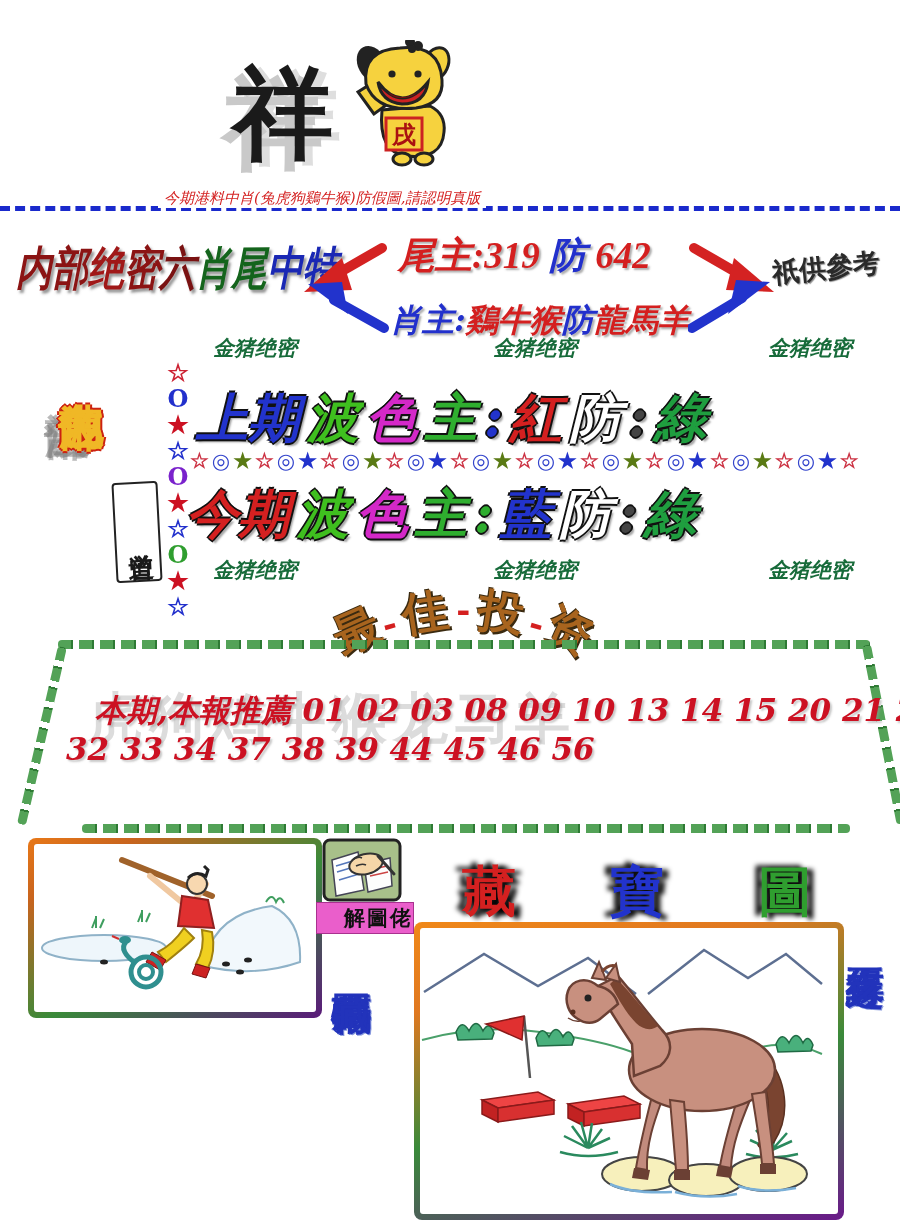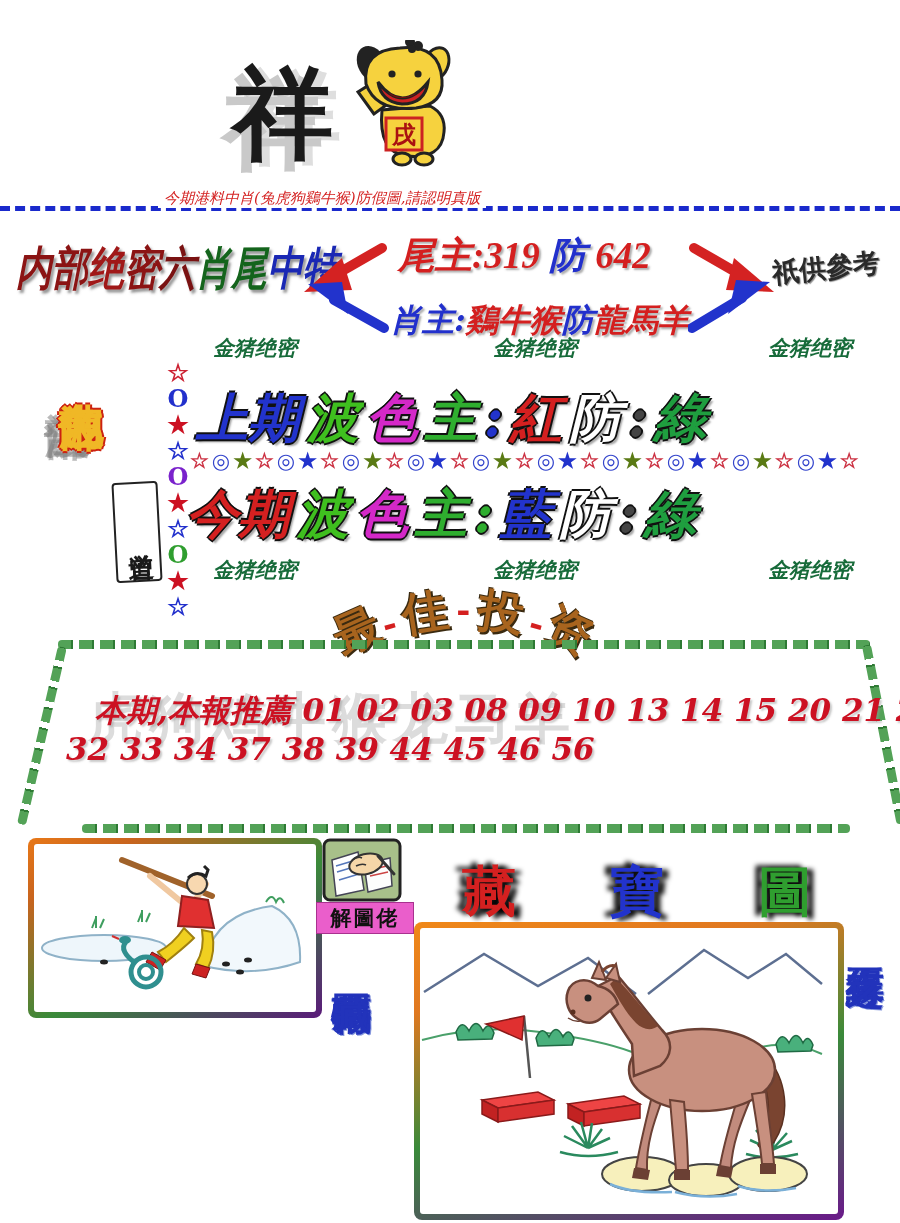--- a/index.html
+++ b/index.html
@@ -190,21 +190,21 @@
   <svg class="abs" style="left:322px;top:838px;" width="82" height="68" viewBox="0 0 82 68">
     <rect x="2" y="2" width="76" height="60" rx="6" fill="#a8c08a" stroke="#222" stroke-width="3"></rect>
     <polygon points="10,22 36,14 42,52 14,58" fill="#ffffff" stroke="#445" stroke-width="1.5"></polygon>
     <path d="M14,28 L34,22 M15,34 L35,28 M17,42 L37,36" stroke="#5577bb" stroke-width="1.5"></path>
     <polygon points="42,26 68,20 70,48 46,54" fill="#fdfdfd" stroke="#445" stroke-width="1.5"></polygon>
     <path d="M47,32 L65,28 M48,38 L66,34" stroke="#cc4444" stroke-width="1.5"></path>
     <ellipse cx="44" cy="26" rx="17" ry="10" transform="rotate(-14 44 26)" fill="#f5d6a8" stroke="#333" stroke-width="2"></ellipse>
     <path d="M56,18 L72,36" stroke="#333" stroke-width="3" stroke-linecap="round"></path>
     <path d="M30,22 q6,-4 10,-2 M34,28 q6,-3 10,-1" stroke="#333" stroke-width="1.5" fill="none"></path>
   </svg>
-  <div class="abs decoder-banner" style="left:316px;top:902px;width:96px;height:30px;">解圖佬</div>
+  <div class="abs decoder-banner" style="left:316px;top:902px;width:96px;height:30px;text-align:right;">解圖佬</div>
 
   <div class="abs treasure" style="left:462px;top:856px;">
       <span style="color: rgb(212, 32, 32);">藏</span>
       <span style="color: rgb(34, 51, 204);">寶</span>
       <span style="color: rgb(47, 158, 47);">圖</span>
     </div>
 
   <div class="abs v vert-blue" style="left:332px;top:962px;height:210px;">特碼圖中藏</div>
   <div class="abs v vert-blue" style="left:846px;top:938px;height:236px;font-size:38px;">有緣正得之</div>
 

